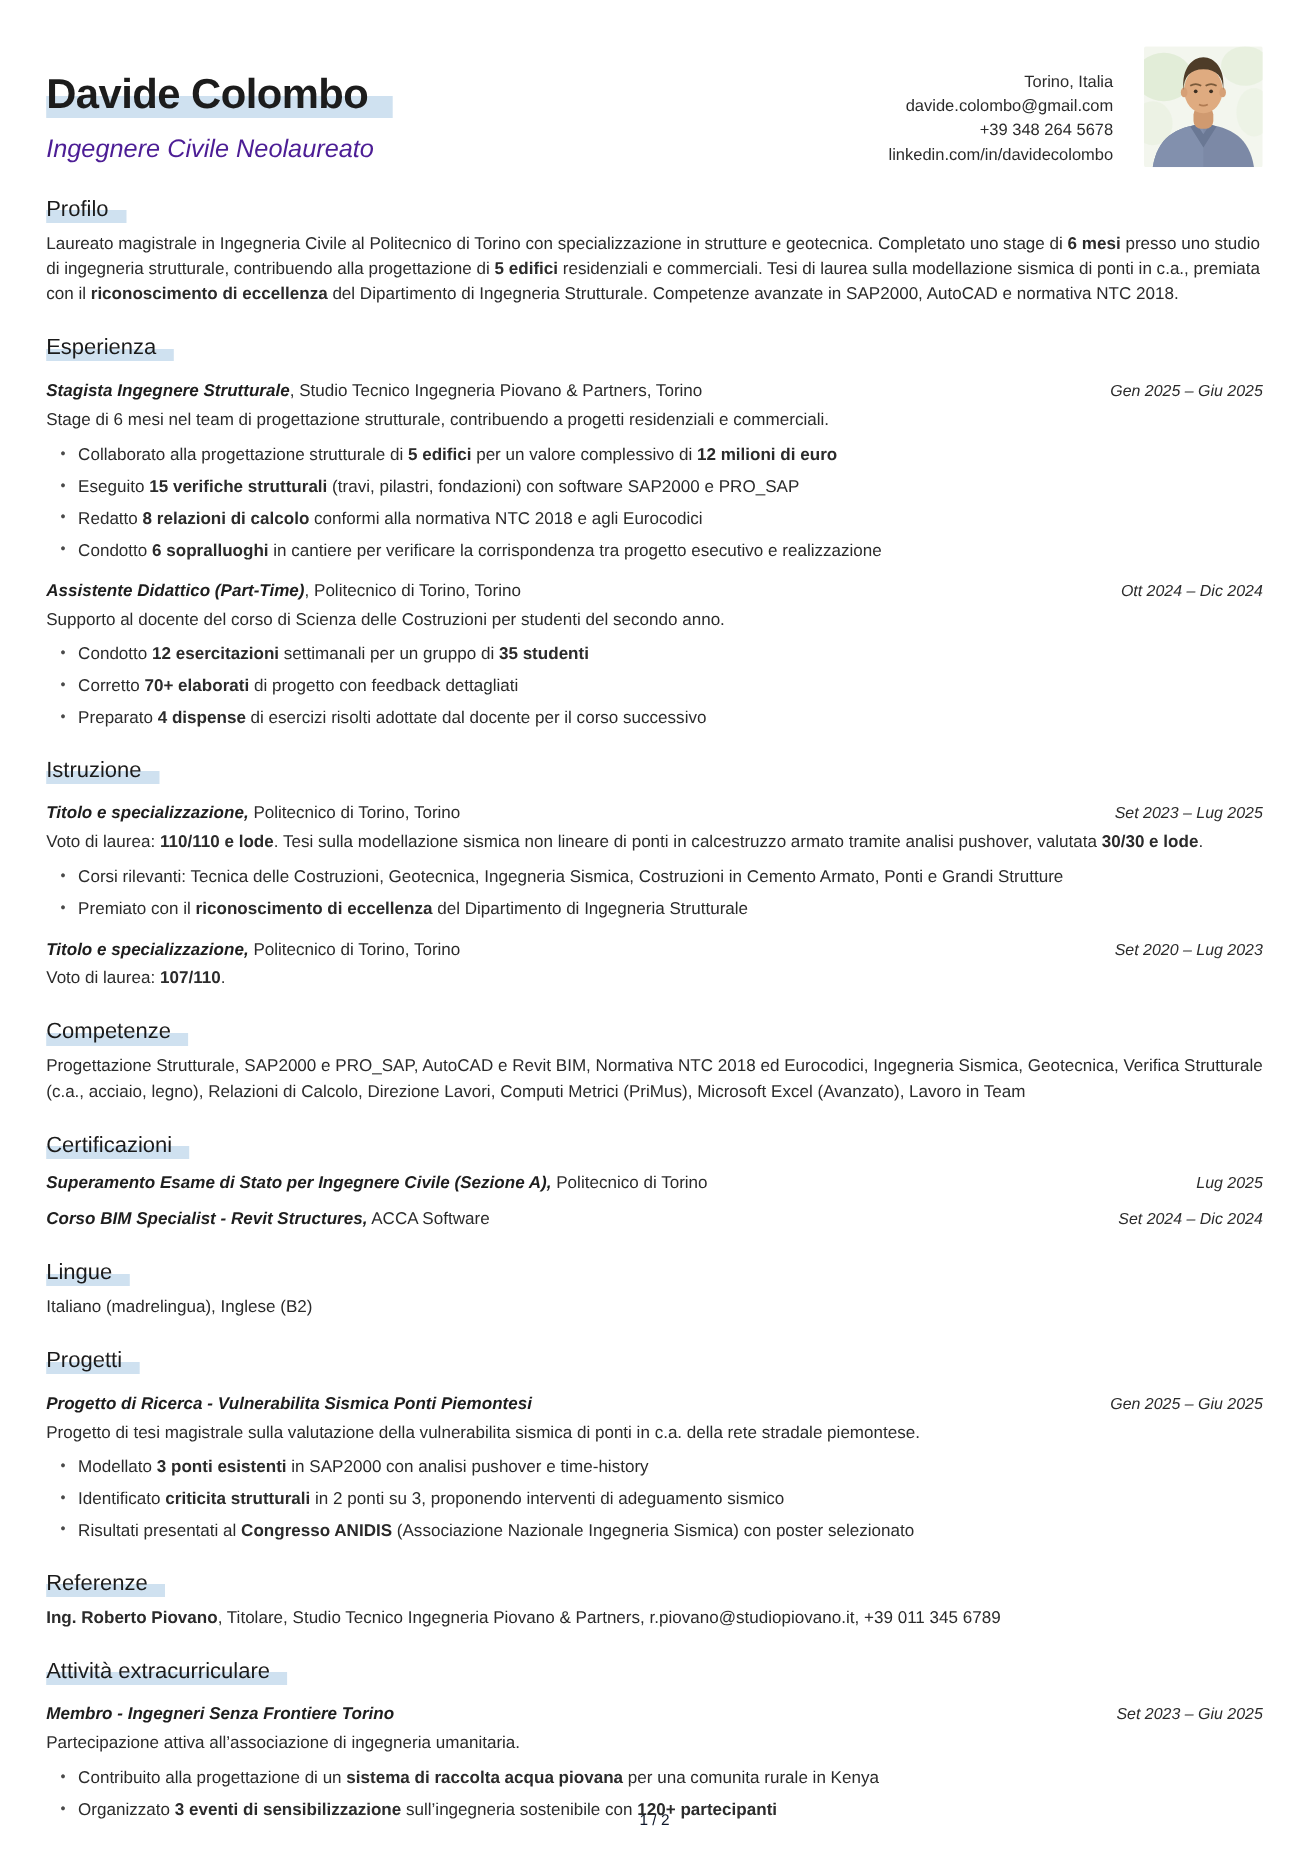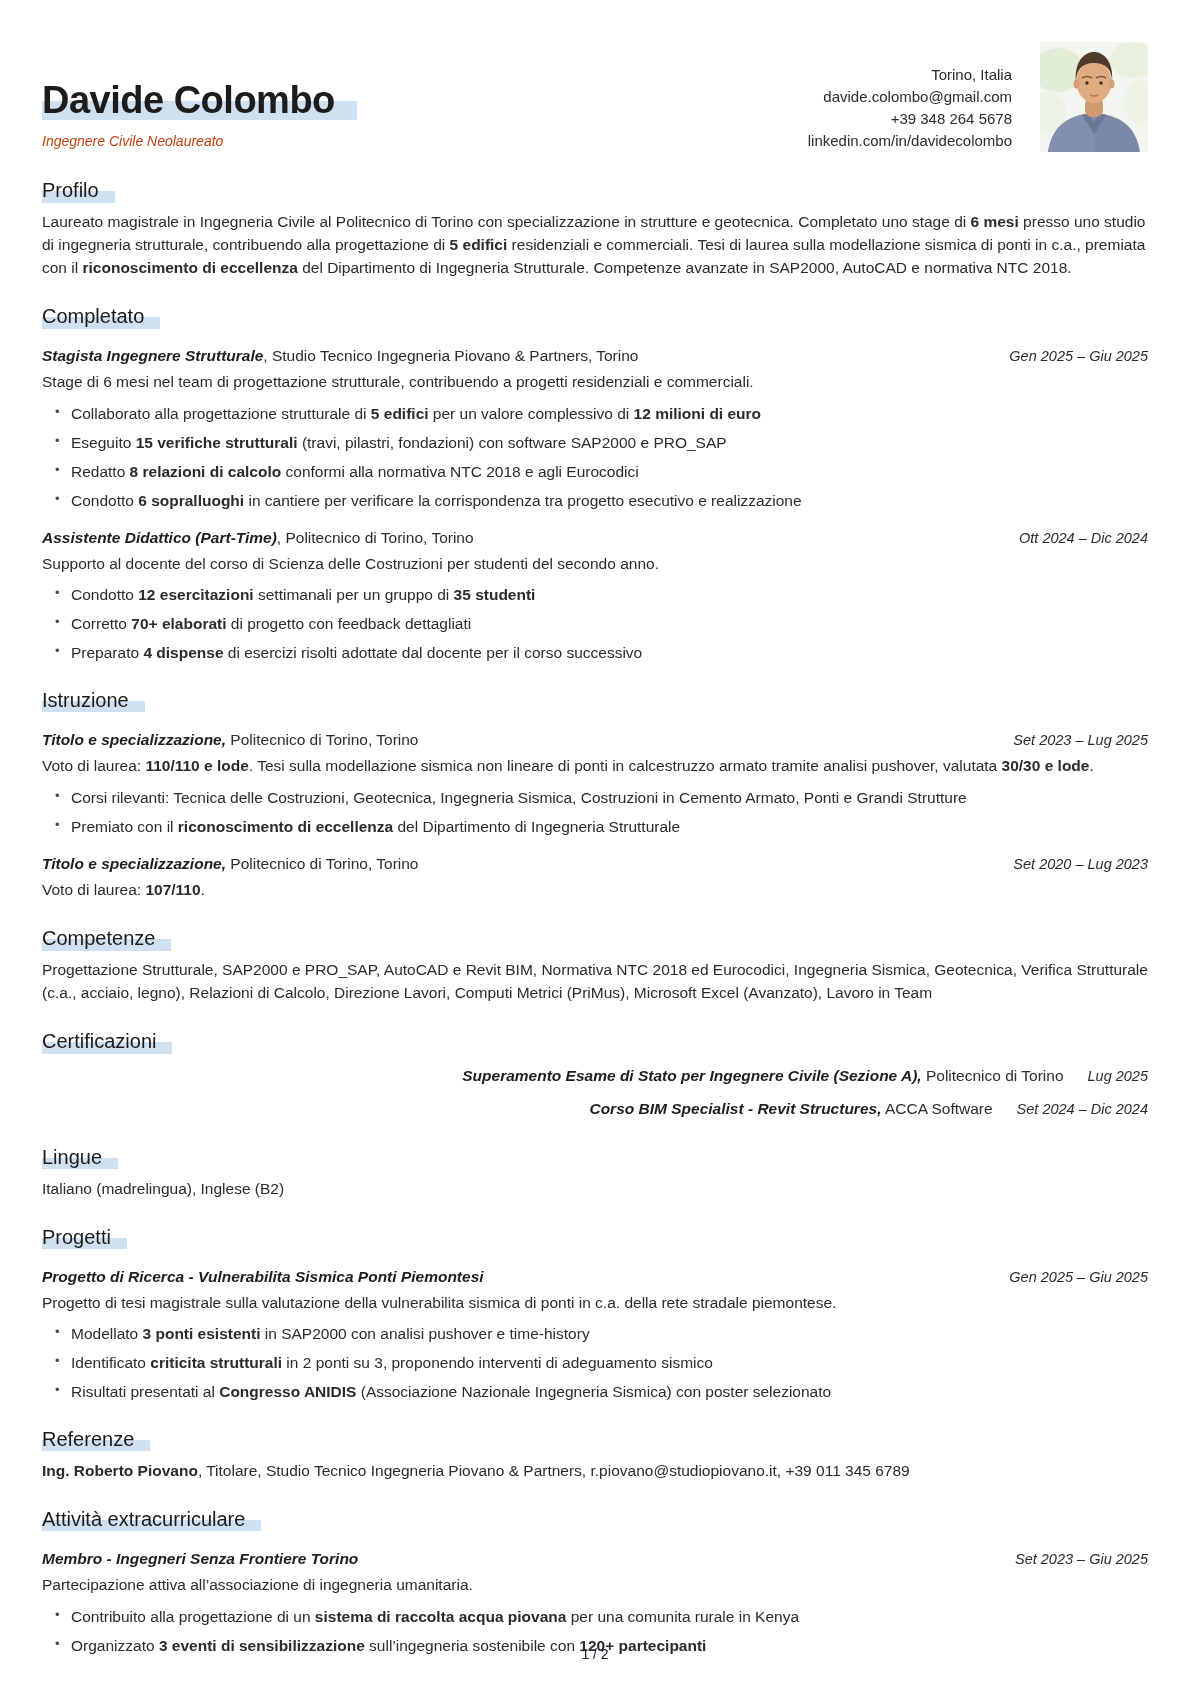--- a/index.html
+++ b/index.html
@@ -20,21 +20,21 @@
   
   .header { display: flex; align-items: flex-end; }
   .header-left { flex: 1 1 auto; padding-top: 10px; }
   .name {
     display: inline-block;
     font-size: 38px; font-weight: 700; line-height: 1.15;
     color: #1c1c1c; letter-spacing: -0.5px;
     background: linear-gradient(to bottom, transparent 50%, #cfe1f0 50%, #cfe1f0 96%, transparent 96%);
     padding-right: 22px;
   }
-  .subtitle { font-size: 14px; font-style: italic; color: #c2410c; margin-top: 9px; }
+  .subtitle { font-size: 23px; font-style: italic; color: #4c1d95; margin-top: 9px; }
   .contact {
     text-align: right; font-size: 15px; line-height: 1.46;
     color: #2b2b2b; margin: 2px 28px 0 12px; white-space: nowrap;
   }
   .photo {
     flex: 0 0 auto; width: 108px; height: 110px; overflow: hidden;
     border-radius: 2px;
   }
   .photo svg { display: block; }
   
@@ -61,21 +61,21 @@
   ul.bullets { list-style: none; margin-top: 9px; }
   ul.bullets li {
     position: relative; padding-left: 29px; margin-bottom: 7px; line-height: 1.42;
   }
   ul.bullets li::before {
     content: "\2022";
     position: absolute; left: 13px; top: 0;
     color: #4a4a4a; font-size: 13px;
   }
   .cert-row { display: flex; align-items: baseline; margin-top: 10px; }
-  .cert-row .entry-title-line { flex: 1 1 auto; text-align: right; }
+  .cert-row .entry-title-line { flex: 1 1 auto; }
   
   .footer {
     position: absolute; left: 0; bottom: 18px; width: 100%;
     text-align: center; font-size: 14px; color: #0f172a;
   }
 </style>
 </head>
 <body>
 
 <div class="page">
@@ -114,21 +114,21 @@
       </svg>
     </div>
   </div>
 
   <div class="section first">
     <span class="sec-h">Profilo</span>
     <p class="sec-body"><span>Laureato magistrale in Ingegneria Civile al Politecnico di Torino con specializzazione in strutture e geotecnica. Completato uno stage di </span><span class="b">6 mesi</span><span> presso uno studio di ingegneria strutturale, contribuendo alla progettazione di </span><span class="b">5 edifici</span><span> residenziali e commerciali. Tesi di laurea sulla modellazione sismica di ponti in c.a., premiata con il </span><span class="b">riconoscimento di eccellenza</span><span> del Dipartimento di Ingegneria Strutturale. Competenze avanzate in SAP2000, AutoCAD e normativa NTC 2018.</span></p>
   </div>
 
   <div class="section">
-    <span class="sec-h">Completato</span>
+    <span class="sec-h">Esperienza</span>
 
     <div class="entry">
       <div class="entry-head">
         <div class="entry-title-line"><span class="t-bi">Stagista Ingegnere Strutturale</span><span>, Studio Tecnico Ingegneria Piovano &amp; Partners, Torino</span></div>
         <span class="date">Gen 2025 – Giu 2025</span>
       </div>
       <p class="desc"><span>Stage di 6 mesi nel team di progettazione strutturale, contribuendo a progetti residenziali e commerciali.</span></p>
       <ul class="bullets">
         <li><span>Collaborato alla progettazione strutturale di </span><span class="b">5 edifici</span><span> per un valore complessivo di </span><span class="b">12 milioni di euro</span></li>
         <li><span>Eseguito </span><span class="b">15 verifiche strutturali</span><span> (travi, pilastri, fondazioni) con software SAP2000 e PRO_SAP</span></li>

